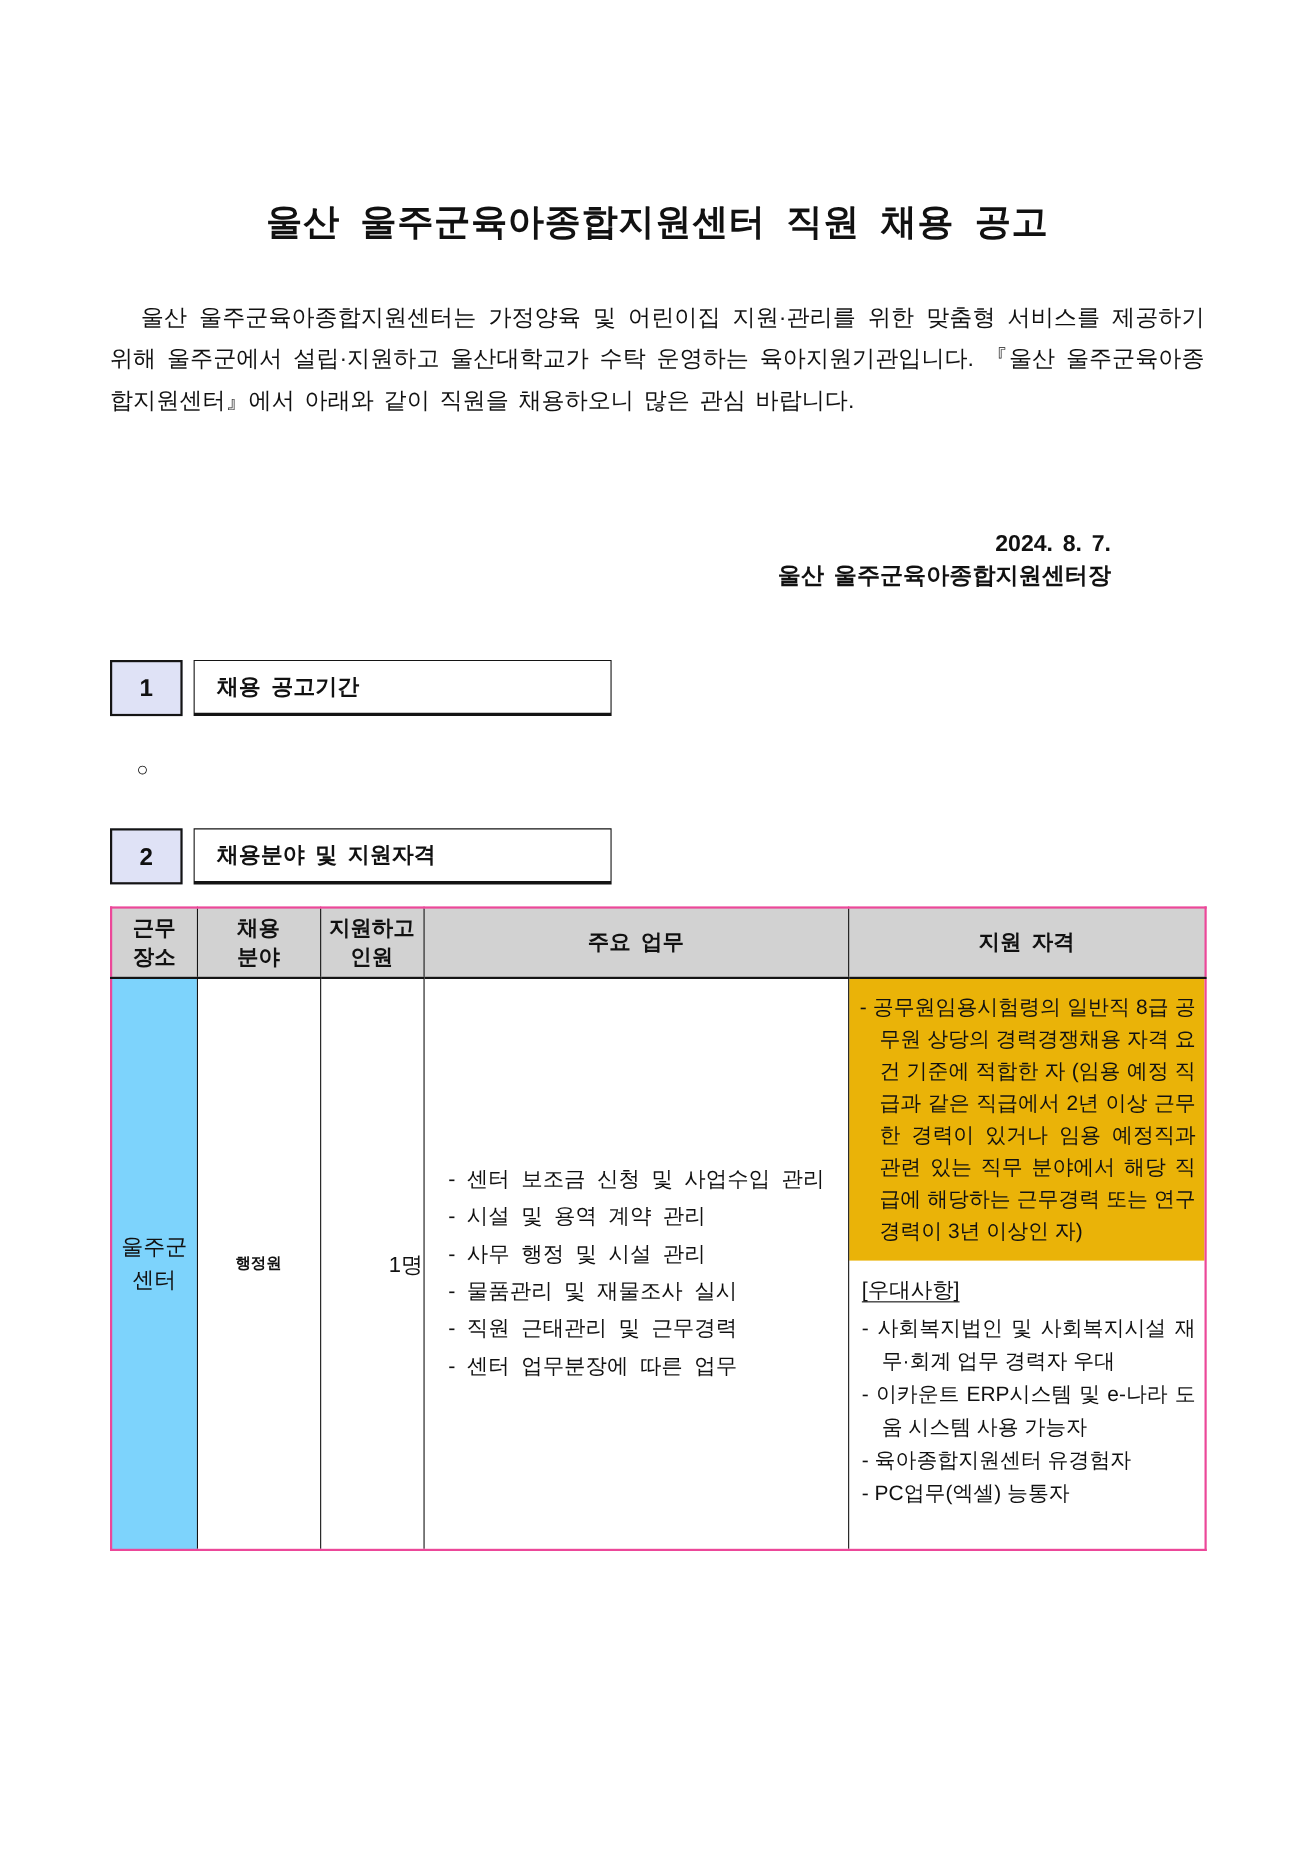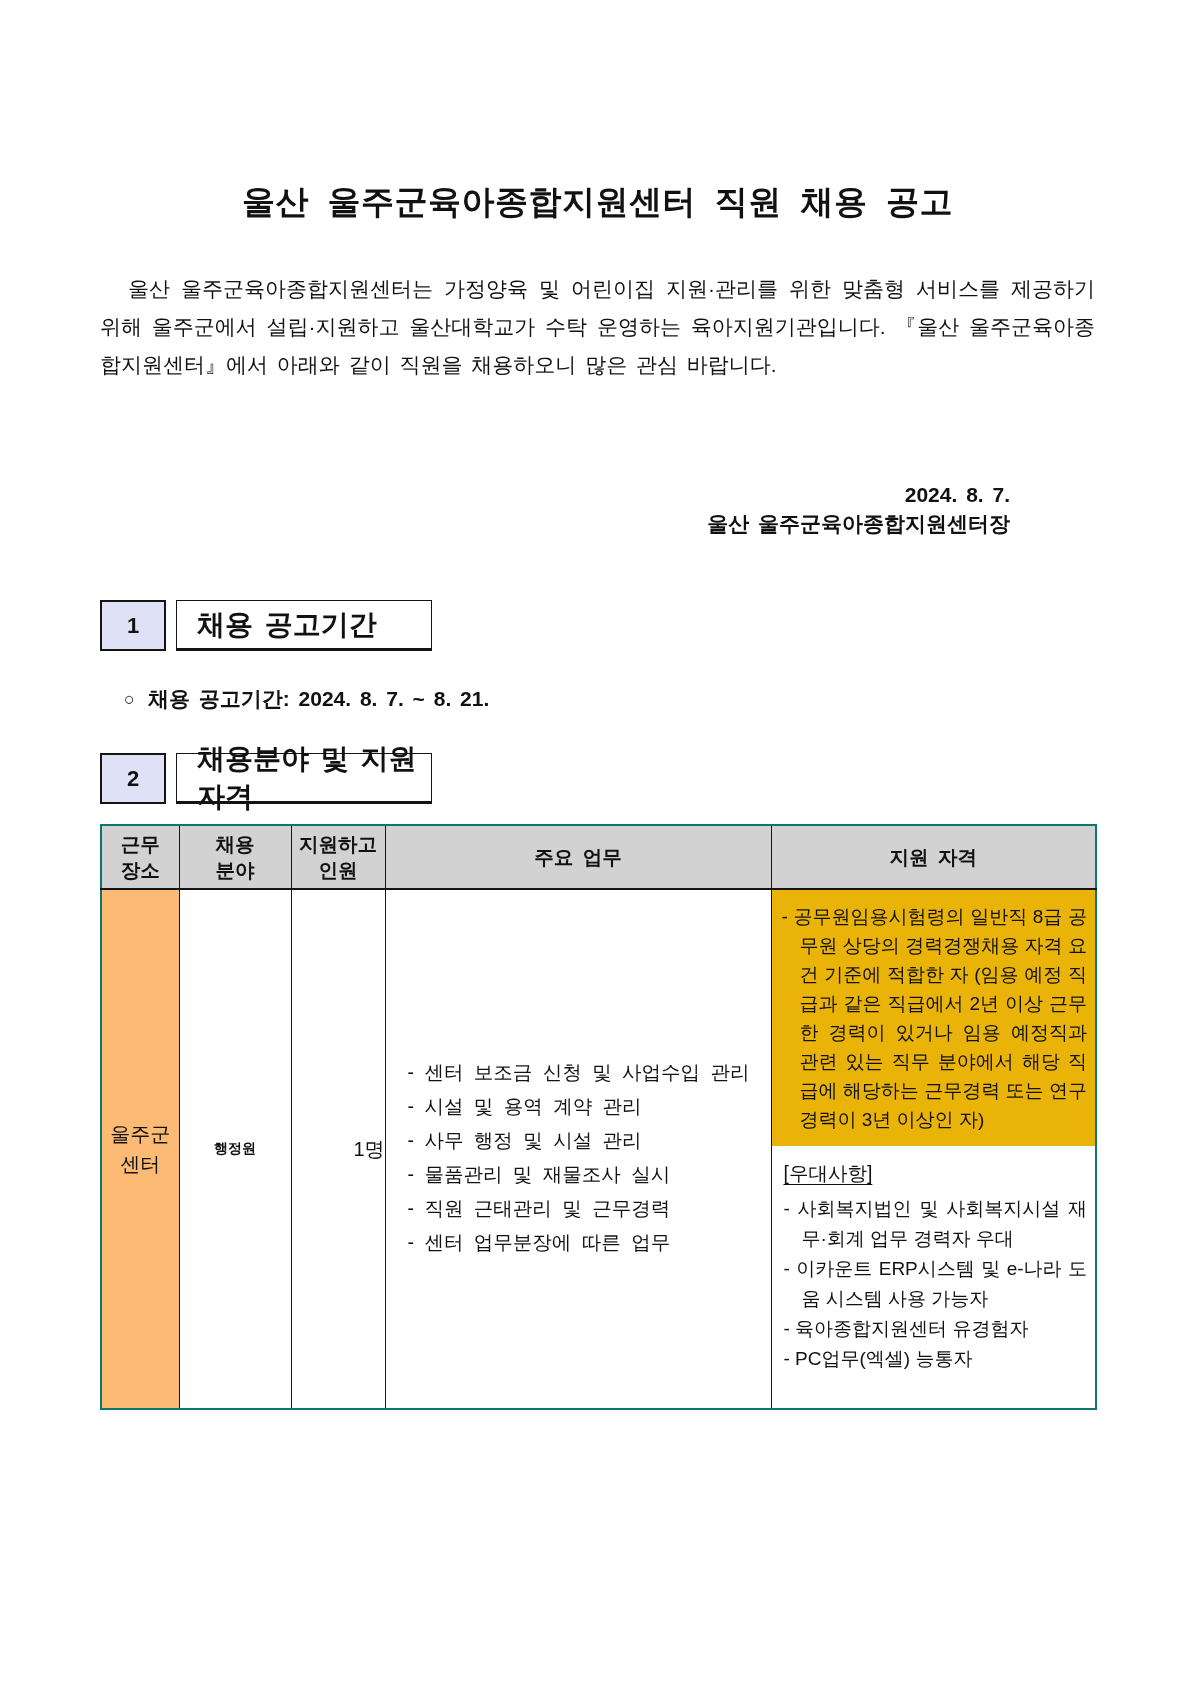--- a/index.html
+++ b/index.html
@@ -66,71 +66,71 @@
     width: 66px;
     background: #dfe2f6;
     border: 2px solid #141414;
     display: flex;
     align-items: center;
     justify-content: center;
     font-size: 22px;
     font-weight: bold;
   }
   .section-title {
-    width: 256px;
+    width: 380px;
     margin-left: 10px;
     background: #ffffff;
     border: 1.5px solid #141414;
     border-bottom-width: 3.5px;
     display: flex;
     align-items: center;
     padding-left: 20px;
-    font-size: 28px;
+    font-size: 20px;
     font-weight: bold;
     word-spacing: 4px;
   }
 
   .bullet-line {
     margin-top: 34px;
     margin-left: 24px;
     font-size: 21px;
     font-weight: bold;
     line-height: 28px;
     display: flex;
     word-spacing: 3px;
   }
   .bullet-marker { font-size: 18px; margin-right: 13px; line-height: 28px; }
 
   table.recruit-table {
     margin-top: 20px;
     width: 995px;
     border-collapse: collapse;
     table-layout: fixed;
-    border: 2px solid #0f766e;
+    border: 2px solid #ec4899;
   }
   .recruit-table th, .recruit-table td {
     border: 1.5px solid #141414;
   }
   .recruit-table thead th {
     height: 64px;
     background: #d2d2d2;
     font-size: 19.5px;
     font-weight: bold;
     line-height: 26px;
     text-align: center;
     vertical-align: middle;
     word-spacing: 4px;
     border-bottom-width: 2.5px;
   }
   .preline { white-space: pre-line; }
 
   .recruit-table tbody tr { height: 520px; }
 
   td.cell-loc {
-    background: #fdba74;
+    background: #7dd3fc;
     text-align: center;
     vertical-align: middle;
     font-size: 20px;
     line-height: 30px;
   }
   td.cell-field {
     text-align: center;
     vertical-align: middle;
     font-size: 14px;
     font-weight: bold;
@@ -189,21 +189,20 @@
     <div>울산 울주군육아종합지원센터장</div>
   </div>
 
   <div class="section-header sec1">
     <div class="section-num">1</div>
     <div class="section-title">채용 공고기간</div>
   </div>
 
   <div class="bullet-line">
     <span class="bullet-marker">○</span>
-    <span>채용 공고기간: 2024. 8. 7. ~ 8. 21.</span>
   </div>
 
   <div class="section-header sec2">
     <div class="section-num">2</div>
     <div class="section-title">채용분야 및 지원자격</div>
   </div>
 
   <table class="recruit-table">
     <colgroup>
       <col style="width:78px">

